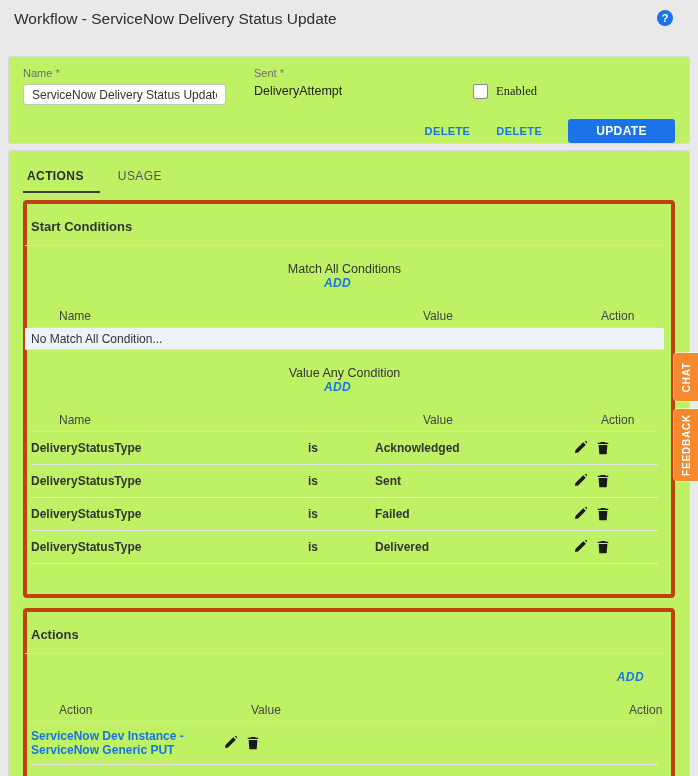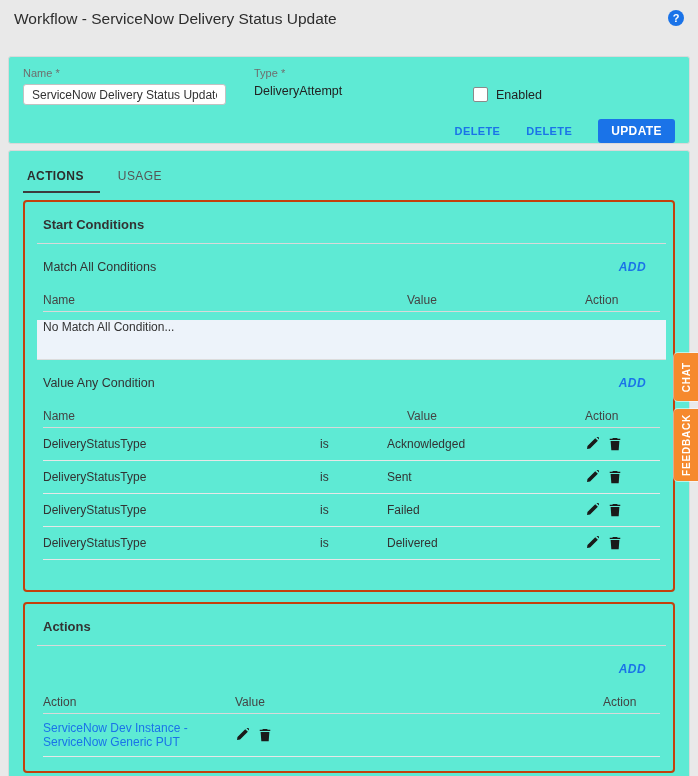--- a/index.html
+++ b/index.html
@@ -1,72 +1,72 @@
 <!DOCTYPE html>
 <html><head>
 <meta charset="utf-8">
 <style>
   * { margin:0; padding:0; box-sizing:border-box; }
   html,body { background:#e9e9e9; }
   body { font-family:"Liberation Sans","DejaVu Sans",sans-serif; color:#333; }
   .page { position:relative; width:698px; height:776px; background:#e9e9e9; overflow:hidden; }
 
   
-  .titlebar { display:flex; align-items:flex-start; justify-content:space-between; padding:8px 14px 0 14px; height:56px; }
+  .titlebar { display:flex; align-items:flex-start; justify-content:space-between; padding:8px 25px 0 14px; height:56px; }
   .page-title { font-size:15.5px; color:#2d2d2d; padding-top:2px; }
   .help-icon { width:16px; height:16px; border-radius:50%; background:#1a73e8; color:#fff; font-size:11px; font-weight:bold;
                display:flex; align-items:center; justify-content:center; cursor:pointer; margin-top:2px; }
 
   
-  .card { background:#5eead4; border:1px solid #d9d9d9; border-radius:3px; margin:0 8px; }
+  .card { background:#bef264; border:1px solid #d9d9d9; border-radius:3px; margin:0 8px; }
   .form-card { height:88px; padding:10px 14px; margin-bottom:6px; }
   .main-card { padding:0 14px 22px 14px; min-height:606px; }
 
   
   .form-row { display:flex; }
   .col-name { width:231px; }
   .col-type { width:219px; }
   .field-label { font-size:11px; color:#6e6e6e; margin-bottom:5px; }
   .text-input { width:203px; height:21px; border:1px solid #c2c2c2; border-radius:3px; font-size:12px; color:#333;
                 padding:2px 8px; font-family:inherit; }
   .type-value { font-size:12.5px; color:#222; margin-top:3px; }
-  .enabled-wrap { display:flex; align-items:center; gap:8px; padding-top:17px; }
+  .enabled-wrap { display:flex; gap:8px; padding-top:17px;font-family:Liberation Serif, serif; }
   .checkbox { width:15px; height:15px; border:1.5px solid #8a8a8a; border-radius:2px; background:#fff; cursor:pointer; }
   .enabled-label { font-size:12.5px; color:#222; }
   .btn-row { display:flex; justify-content:flex-end; align-items:center; gap:26px; margin-top:14px; }
   .link-btn { font-size:11px; font-weight:bold; color:#1a73e8; letter-spacing:.4px; cursor:pointer; background:none; border:none; font-family:inherit; }
   .primary-btn { font-size:12px; font-weight:bold; letter-spacing:.4px; color:#fff; background:#1a73e8; border:none;
-                 border-radius:3px; padding:5px 13px; cursor:pointer; font-family:inherit; }
+                 border-radius:3px; padding:5px 28px; cursor:pointer; font-family:inherit; }
 
   
   .tabs { display:flex; gap:14px; padding-top:12px; }
   .tab { font-size:12px; letter-spacing:.4px; padding:6px 16px 8px 4px; cursor:pointer; color:#555; }
   .tab.active { color:#2d2d2d; font-weight:bold; border-bottom:2px solid #3c3c3c; }
 
   
-  .panel { border:2px solid #c2410c; border-radius:4px; padding:12px 13px 30px 18px; margin-top:7px; }
+  .panel { border:4px solid #c2410c; border-radius:4px; padding:12px 13px 30px 4px; margin-top:7px; }
   .panel.actions-panel { padding-bottom:14px; margin-top:10px; }
   .panel-title { font-size:13px; font-weight:bold; color:#333; padding:3px 0 11px 0; }
   .panel-rule { border-bottom:1px solid #d9d9d9; margin:0 -6px; }
-  .sub-row { display:flex; justify-content:space-between; align-items:center; margin-top:16px; }
+  .sub-row { display:flex; justify-content:space-between; align-items:center; margin-top:16px;flex-direction:column; }
   .sub-label { font-size:12.5px; color:#333; }
   .add-link { font-size:12px; font-weight:bold; color:#1a73e8; letter-spacing:.4px; cursor:pointer; margin-right:14px;font-style:italic; }
   .add-only { display:flex; justify-content:flex-end; margin-top:16px; }
 
   
   .cond-grid { display:grid; grid-template-columns:277px 67px 160px 1fr; align-items:center; }
   .act-grid  { display:grid; grid-template-columns:192px 1fr 57px;      align-items:center; }
   .thead { font-size:12px; color:#444; border-bottom:1px solid #d9d9d9; height:30px; margin-top:8px; }
-  .thead > div { padding-top:6px; }
+  .thead > div { padding-top:6px;margin-left:28px; }
   .th-value-pad { padding-left:20px; }
   .th-action-pad { padding-left:38px; }
-  .trow { font-size:12px; color:#333; height:33px; border-bottom:1px solid #e7e7e7; }
+  .trow { font-size:12px; color:#333; height:33px; border-bottom:1px solid #e7e7e7;font-weight:bold; }
   .trow-tall { height:43px; }
-  .empty-row { background:#edf3fa; height:40px; display:flex; font-size:12px; color:#333;
-               border-bottom:1px solid #dcdcdc; margin:8px -6px; padding:0 6px; }
+  .empty-row { background:#edf3fa; height:22px; display:flex; align-items:center; font-size:12px; color:#333;
+               border-bottom:1px solid #dcdcdc; margin:0 -6px; padding:0 6px; }
   .icon-cell { display:flex; align-items:center; gap:9px; padding-left:38px; }
   .icon-btn { width:14px; height:14px; cursor:pointer; display:inline-flex; }
   .icon-btn svg { width:14px; height:14px; }
   .value-link { color:#1a73e8; cursor:pointer; }
 
   
   .side-tab { position:absolute; right:0; width:24px; background:#f6892d; border-radius:4px 0 0 4px;
               display:flex; align-items:center; justify-content:center; cursor:pointer;
               box-shadow:0 0 0 1px rgba(255,255,255,.55); }
   .side-tab span { writing-mode:vertical-rl; transform:rotate(180deg); color:#fff; font-size:10px; font-weight:bold;
@@ -84,21 +84,21 @@
     <div class="help-icon">?</div>
   </div>
 
   <div class="card form-card">
     <div class="form-row">
       <div class="col-name">
         <div class="field-label">Name *</div>
         <input class="text-input" type="text" value="ServiceNow Delivery Status Update" style="">
       </div>
       <div class="col-type">
-        <div class="field-label">Type *</div>
+        <div class="field-label">Sent *</div>
         <div class="type-value">DeliveryAttempt</div>
       </div>
       <div class="enabled-wrap">
         <div class="checkbox"></div>
         <div class="enabled-label">Enabled</div>
       </div>
     </div>
     <div class="btn-row">
       <button class="link-btn">DELETE</button>
       <button class="link-btn">DELETE</button>

